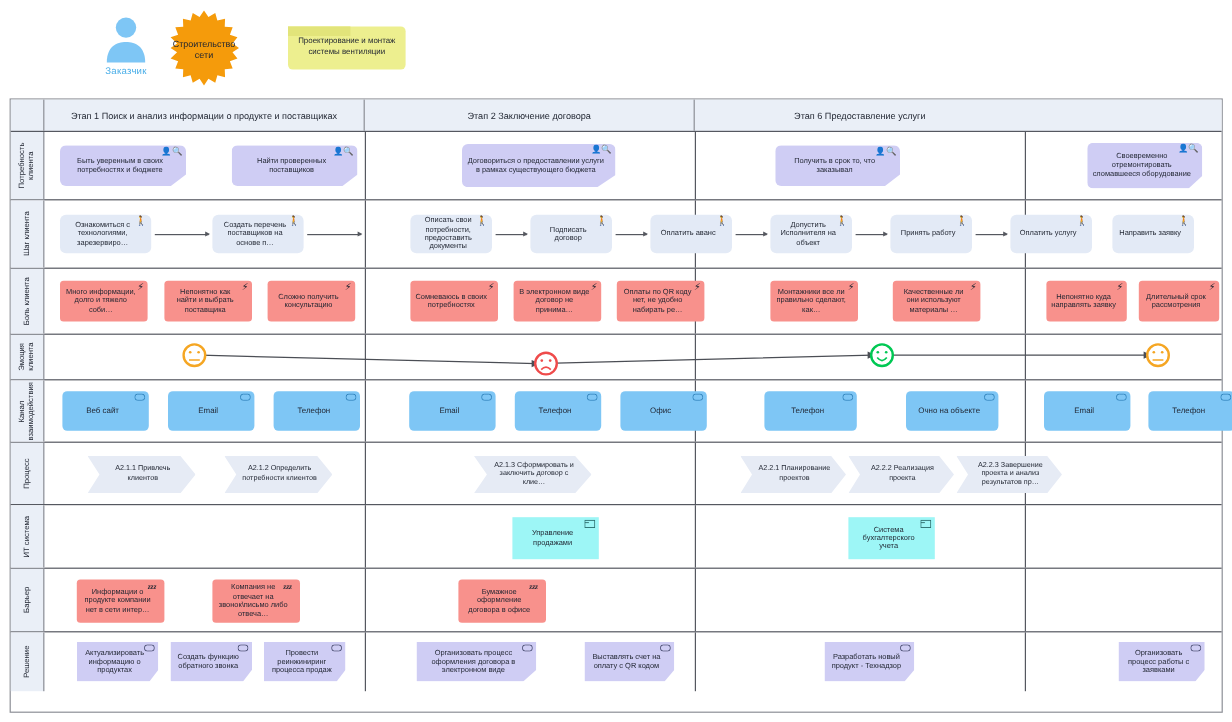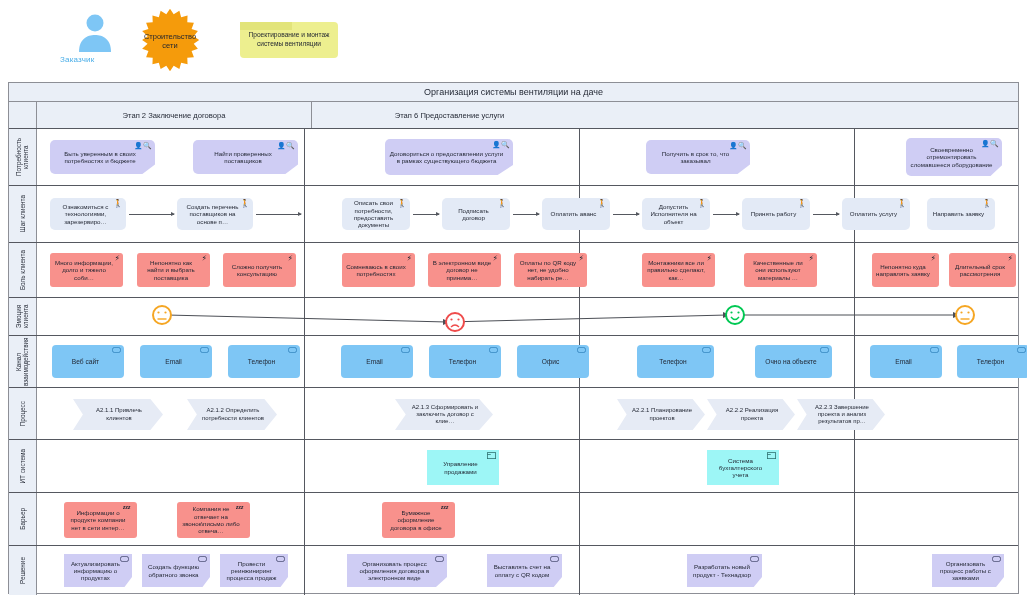--- a/index.html
+++ b/index.html
@@ -12,21 +12,21 @@
     position: relative;
     width: 1027px;
     height: 602px;
     overflow: hidden;
     background: #ffffff;
   }
 
   
   #legend { position: absolute; left: 0; top: 0; width: 1027px; height: 80px; }
 
-  .persona { position: absolute; left: 60px; top: 10px; width: 70px; text-align: left; }
+  .persona { position: absolute; left: 70px; top: 10px; width: 70px; text-align: center; }
   .persona-svg { display: block; margin: 0 auto; }
   .persona-label {
     font-size: 8px; color: #4aaee8; margin-top: 1px; letter-spacing: .2px;
   }
 
   .starburst {
     position: absolute; left: 130px; top: 8px; width: 80px; height: 66px;
   }
   .starburst-text {
     position: absolute; left: 0; top: 0; width: 80px; height: 66px;
@@ -168,24 +168,24 @@
     </div>
 
     <div class="note">
       <span>Проектирование и монтаж системы вентиляции</span>
     </div>
 
   </div>
 
   <div id="grid">
 
-    <div class="title-bar">Организация системы вентиляции на даче</div>
 
     <div class="stage-bar">
       <div class="corner"></div>
+      <div class="stage-cell" style="width:267px">Этап 1 Поиск и анализ информации о продукте и поставщиках</div>
       <div class="stage-cell" style="width:275px">Этап 2 Заключение договора</div>
       <div class="stage-cell" style="width:275px">Этап 6 Предоставление услуги</div>
     </div>
 
     <div class="row" style="height:57px">
       <div class="row-label">
         <span>Потребность клиента</span>
       </div>
       <div class="row-body">
         <div class="colsep" style="left:267px"></div>

